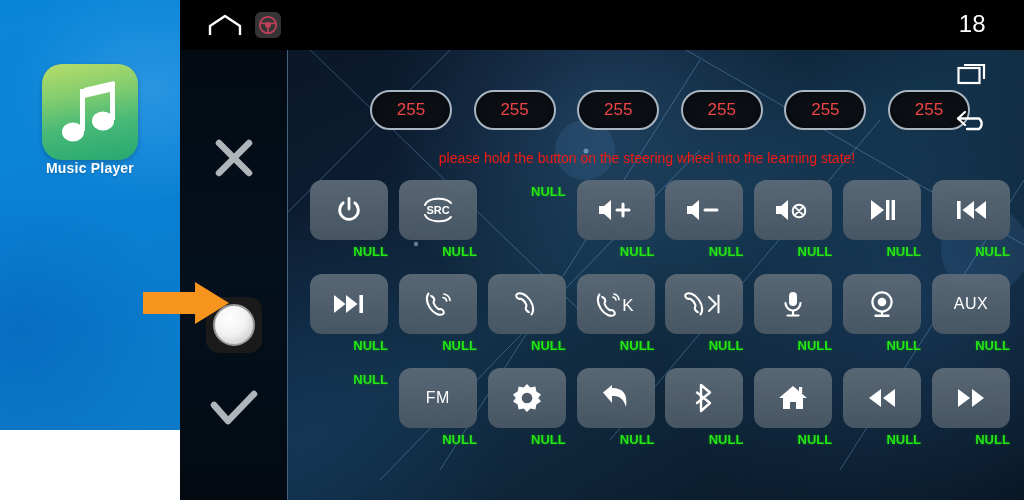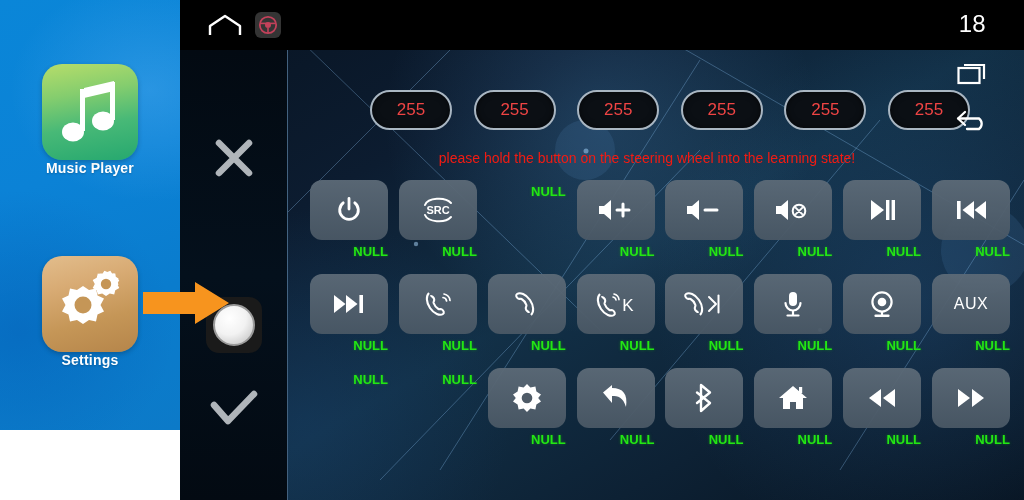--- a/index.html
+++ b/index.html
@@ -148,40 +148,20 @@
           <path d="M42 24 L72 17 L72 27 L42 34 Z" fill="#ffffff"></path>
           <rect x="38" y="25" width="5" height="42" fill="#ffffff"></rect>
           <rect x="68" y="18" width="5" height="38" fill="#ffffff"></rect>
           <ellipse cx="31" cy="68" rx="11" ry="9.5" fill="#ffffff"></ellipse>
           <ellipse cx="61" cy="57" rx="11" ry="9.5" fill="#ffffff"></ellipse>
         </svg>
       </div>
       <div class="tile-label">Music Player</div>
     </div>
 
-    <div class="app-tile" style="top:256px;">
-      <div class="tile-icon settings">
-        <svg width="96" height="96" viewBox="0 0 96 96">
-          <g fill="#ffffff">
-            <path d="M66 22 l3.4 5.3 6.2 .3 .9 6.2 5.3 3.3 -2.4 5.8 2.4 5.8 -5.3 3.3 -.9 6.2 -6.2 .3 -3.4 5.3 -5.7-2.5 -5.7 2.5 -3.4-5.3 -6.2-.3 -.9-6.2 -5.3-3.3 2.4-5.8 -2.4-5.8 5.3-3.3 .9-6.2 6.2-.3 3.4-5.3 5.7 2.5z" transform="translate(8,-2) scale(0.52) translate(50,10)"></path>
-          </g>
-
-          <g transform="translate(64,30)">
-            <path d="M0,-14 L3.8,-11.5 L8.2,-12.6 L9.3,-8.2 L13.3,-6 L11.2,-2 L13.3,2 L9.3,4.2 L8.2,8.6 L3.8,7.5 L0,10 L-3.8,7.5 L-8.2,8.6 L-9.3,4.2 L-13.3,2 L-11.2,-2 L-13.3,-6 L-9.3,-8.2 L-8.2,-12.6 L-3.8,-11.5 Z" fill="#ffffff"></path>
-            <circle cx="0" cy="-2" r="5.2" fill="#c59657"></circle>
-          </g>
-
-          <g transform="translate(41,52)">
-            <path d="M0,-22 L6,-18 L13,-19.5 L14.5,-12.5 L21,-9.5 L17.5,-3 L21,3.5 L14.5,6.5 L13,13.5 L6,12 L0,16 L-6,12 L-13,13.5 L-14.5,6.5 L-21,3.5 L-17.5,-3 L-21,-9.5 L-14.5,-12.5 L-13,-19.5 L-6,-18 Z" fill="#ffffff"></path>
-            <circle cx="0" cy="-3" r="8.5" fill="#c59657"></circle>
-          </g>
-        </svg>
-      </div>
-      <div class="tile-label">Settings</div>
-    </div>
   </div>
 
   <div id="pointer-arrow">
     <svg width="86" height="42" viewBox="0 0 86 42">
       <path d="M0,10 L52,10 L52,0 L86,21 L52,42 L52,32 L0,32 Z" fill="#f7941e"></path>
     </svg>
   </div>
 
   <div id="panel">
 
@@ -473,20 +453,23 @@
           <div class="fn-null">NULL</div>
         </div>
       </div>
 
       <div class="grid-row">
         <div class="cell">
           <div class="fn-null">NULL</div>
         </div>
 
         <div class="cell">
+          <div class="fn-btn">
+            <span class="txt">FM</span>
+          </div>
           <div class="fn-null">NULL</div>
         </div>
 
         <div class="cell">
           <div class="fn-btn">
             <span>
               <svg width="30" height="30" viewBox="0 0 30 30">
                 <path d="M15,1 L18.4,4.6 L23.4,3.6 L24.4,8.6 L29,11.6 L26.2,15 L29,18.4 L24.4,21.4 L23.4,26.4 L18.4,25.4 L15,29 L11.6,25.4 L6.6,26.4 L5.6,21.4 L1,18.4 L3.8,15 L1,11.6 L5.6,8.6 L6.6,3.6 L11.6,4.6 Z" fill="#fff"></path>
                 <circle cx="15" cy="15" r="5.3" fill="#4f5b67"></circle>
               </svg>

